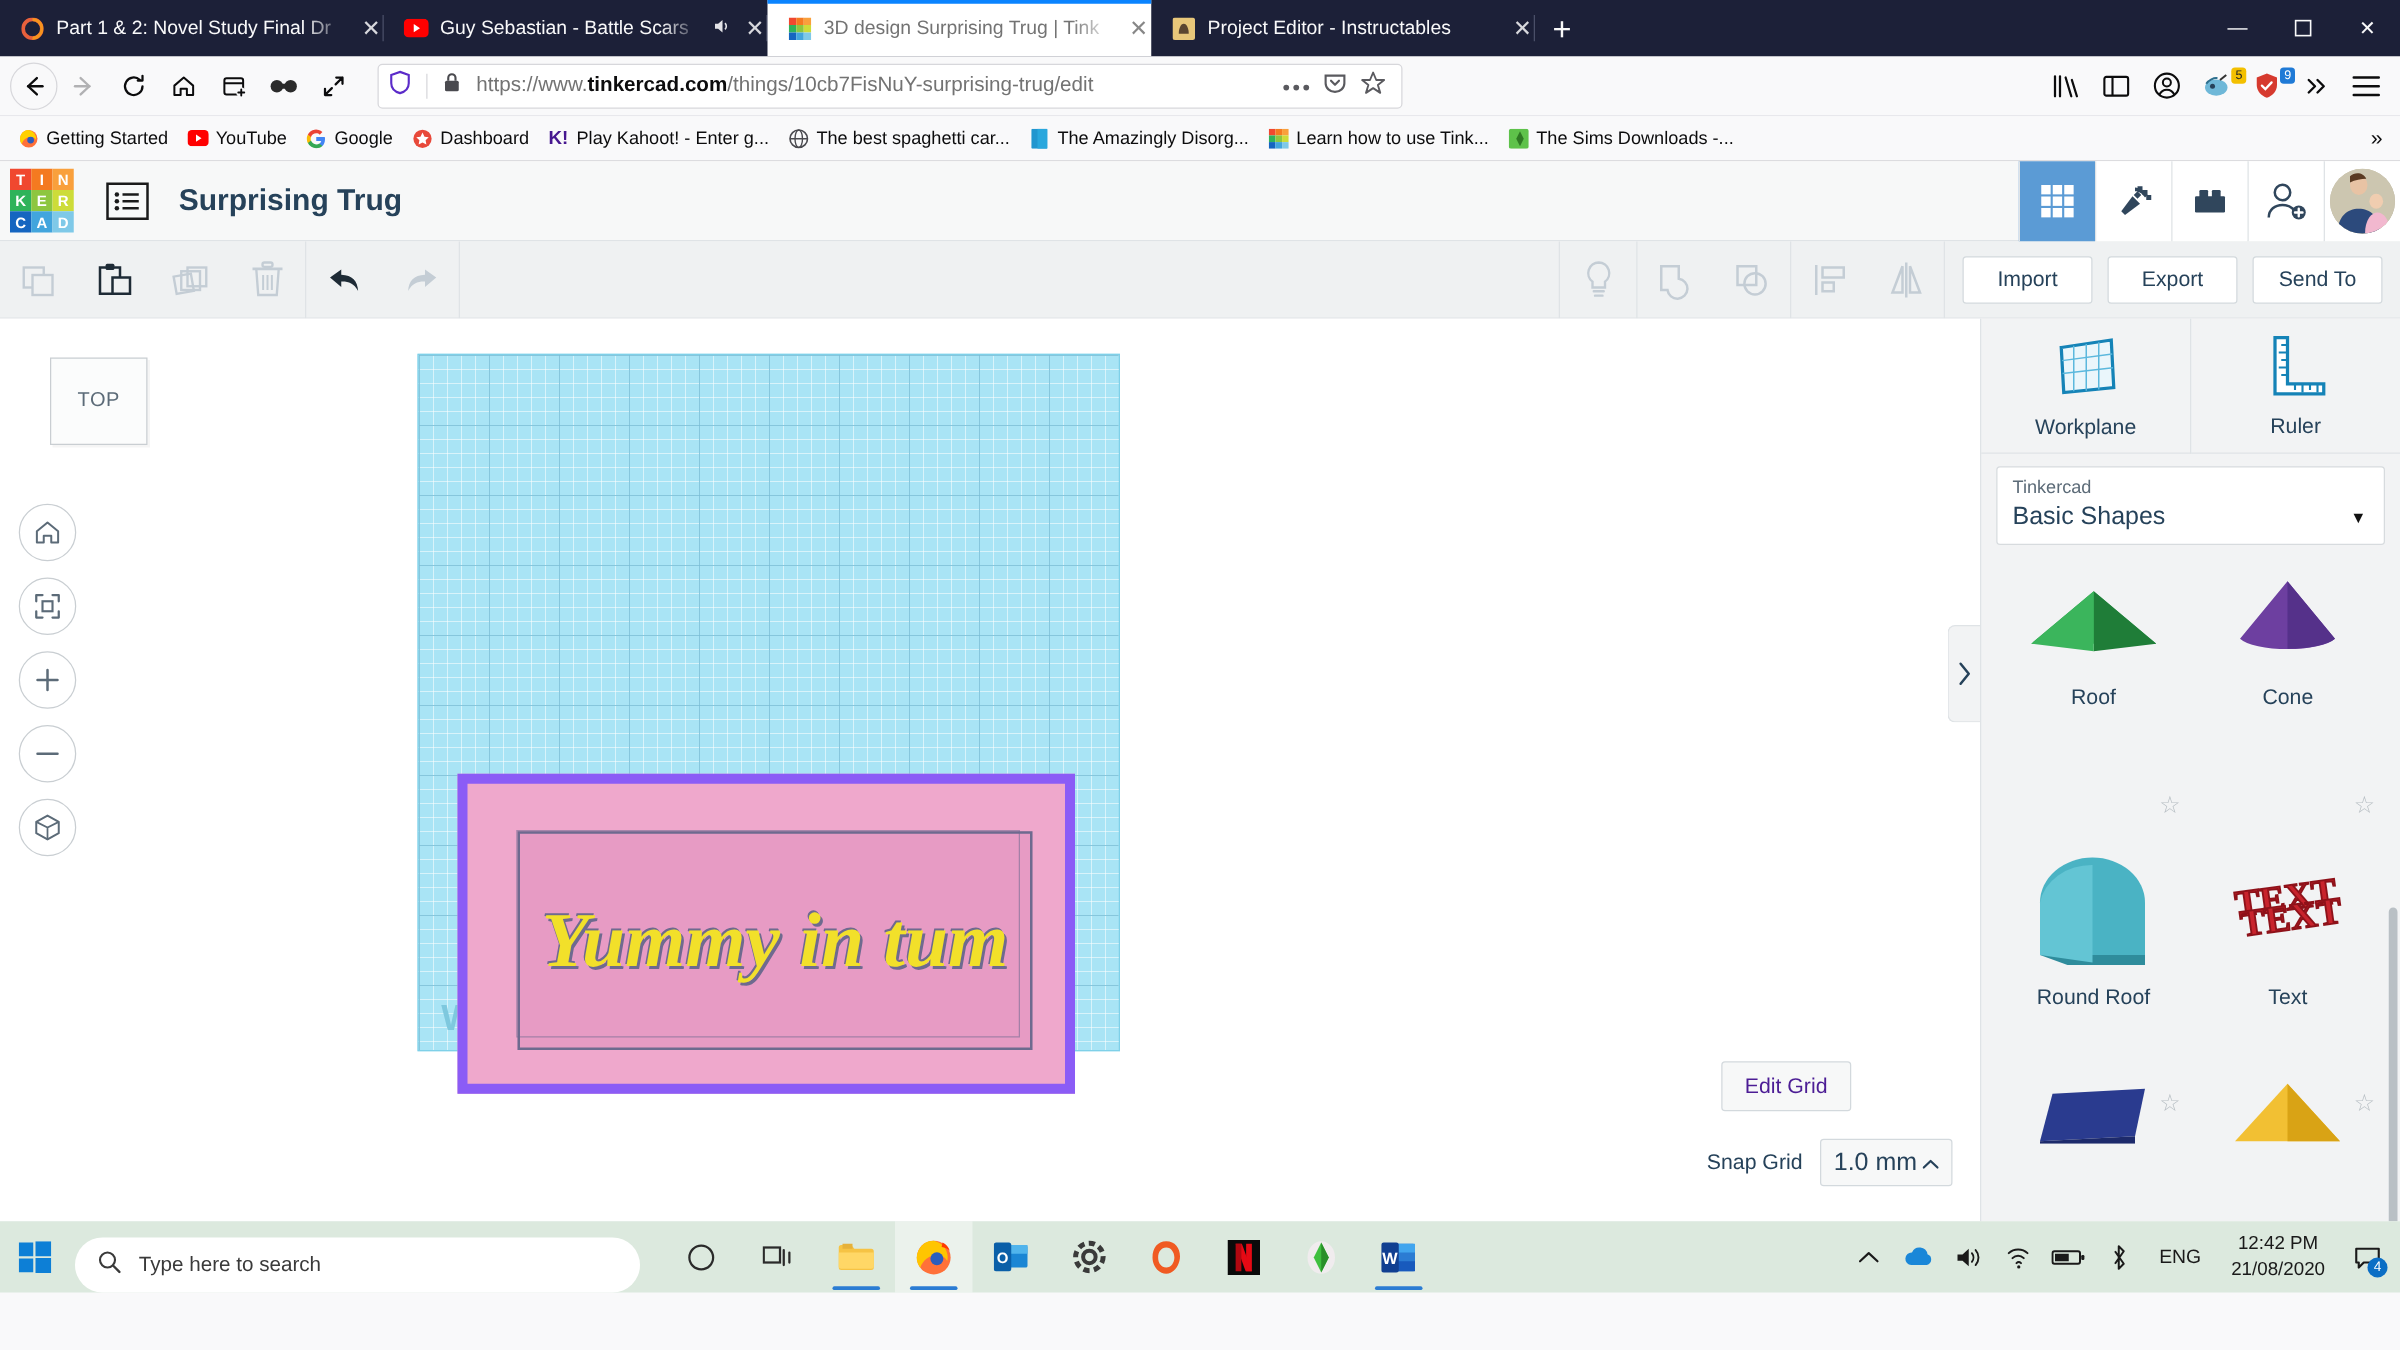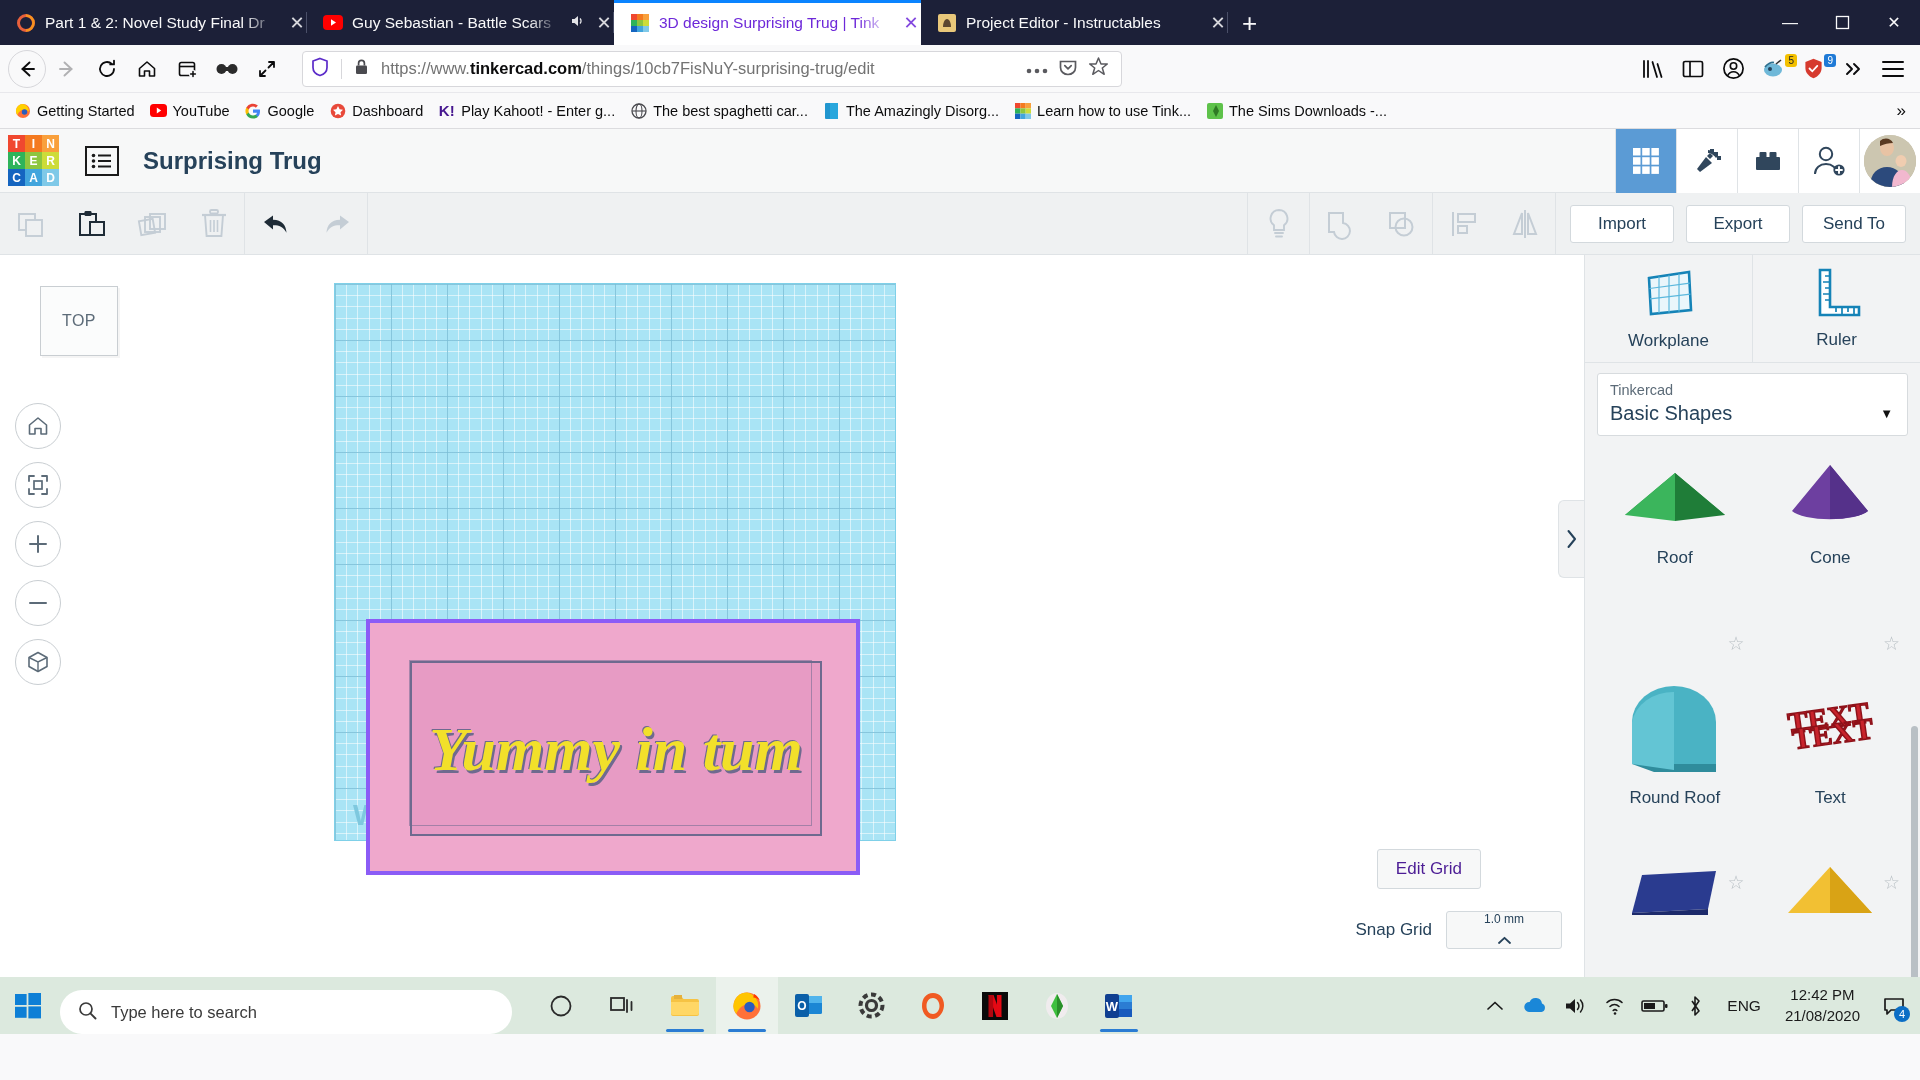--- a/index.html
+++ b/index.html
@@ -18,21 +18,21 @@
   .tab {
     height: 45px; width: 307px; display: flex; align-items: center;
     padding: 0 0 0 16px; gap: 9px; position: relative;
     color: #f9f9fa; font-size: 15.5px; flex-shrink: 0; margin-top: 44px;
   }
   .tab:not(.active)::after {
     content: ""; position: absolute; right: 0; top: 12px; bottom: 12px;
     width: 1px; background: #4a4f68;
   }
   .tab.active {
-    background: #ffffff; color: #6d28d9; border-radius: 0;
+    background: #ffffff; color: #737373; border-radius: 0;
   }
   .tab.active::before {
     content: ""; position: absolute; left: 0; right: 0; top: 0; height: 3px;
     background: #0a84ff;
   }
   .tab-favicon { width: 20px; height: 20px; flex-shrink: 0; display:flex; align-items:center; justify-content:center;}
   .tab-title {
     flex: 1; white-space: nowrap; overflow: hidden;
     -webkit-mask-image: linear-gradient(to right, #000 85%, transparent 100%);
     mask-image: linear-gradient(to right, #000 85%, transparent 100%);
@@ -149,21 +149,21 @@
       repeating-linear-gradient(to bottom, rgba(120,190,215,.85) 0 1px, transparent 1px 56px);
   }
   .wp-label {
     position: absolute; left: 18px; bottom: 8px; color: #7ec8de; font-size: 29px; font-weight: 800;
     letter-spacing: .5px;
   }
 
   
   .slab {
     position: absolute; left: 366px; top: 364px; width: 494px; height: 256px;
-    background: #efa8cc; border: 4px solid #8b5cf6;
+    background: #efa8cc; border: 8px solid #8b5cf6;
   }
   .slab-inner {
     position: absolute; left: 40px; top: 38px; width: 412px; height: 175px;
     background: #e79bc4; border: 2px solid #6e6a8f;
   }
   .slab-inner::before{
     content:""; position:absolute; left:-3px; top:-3px; right:8px; bottom:8px;
     border:1px solid rgba(110,106,143,.55);
   }
   .slab-text {
@@ -177,24 +177,23 @@
   .edit-grid-btn {
     position: absolute; right: 103px; bottom: 88px; height: 40px; padding: 0 18px;
     background: #f7f8f8; border: 1px solid #d3d9dd; border-radius: 3px;
     color: #4c1d95; font-size: 17px; display:flex;align-items:center;justify-content:center;
   }
   .snap-row {
     position: absolute; right: 22px; bottom: 28px; display: flex; align-items: center; gap: 14px;
   }
   .snap-label { font-size: 17px; color: #26425a; }
   .snap-select {
-    width: 116px; height: 38px; background: #f7f8f8; border: 1px solid #d3d9dd; border-radius: 3px;
-    display: flex; align-items: center; padding: 0 10px; font-size: 12px; color: #26425a;
+    width: 106px; height: 38px; background: #f7f8f8; border: 1px solid #d3d9dd; border-radius: 3px;
+    display: flex; align-items: center; padding: 0 10px; font-size: 20px; color: #26425a;
     justify-content: space-between;
-    flex-direction: column;
   }
 
   .panel-toggle {
     position: absolute; right: 0; top: 245px; width: 26px; height: 78px;
     background: #f2f3f4; border: 1px solid #dfe3e6; border-right: none;
     border-radius: 6px 0 0 6px; display:flex;align-items:center;justify-content:center;
     color:#26425a; font-size:20px; z-index: 5;
   }
 
   

